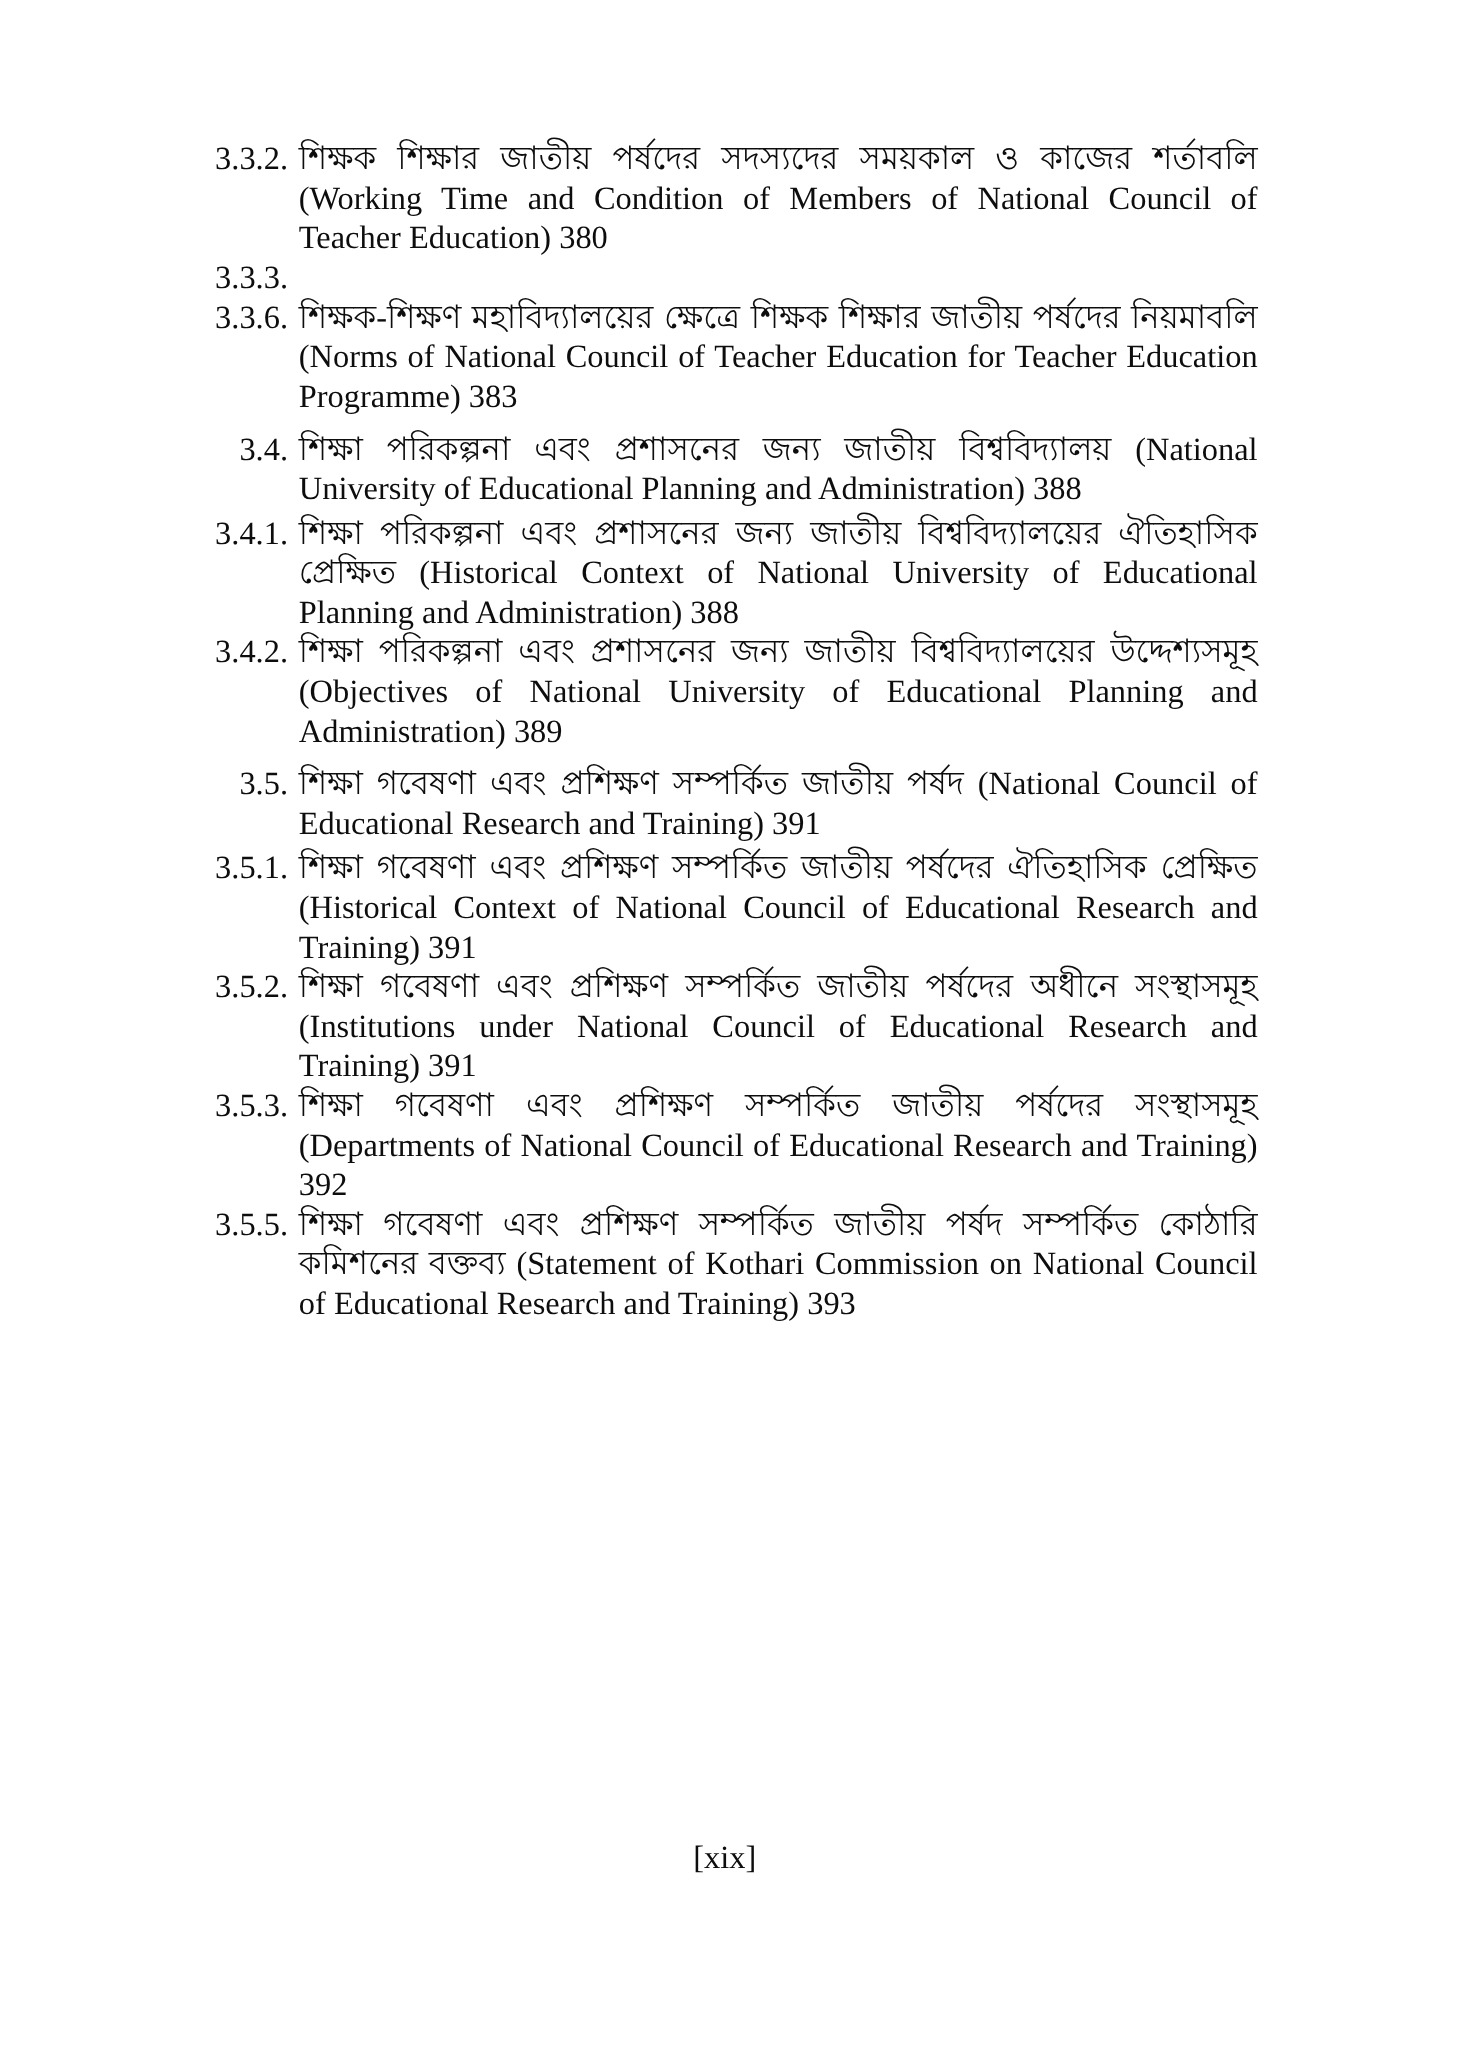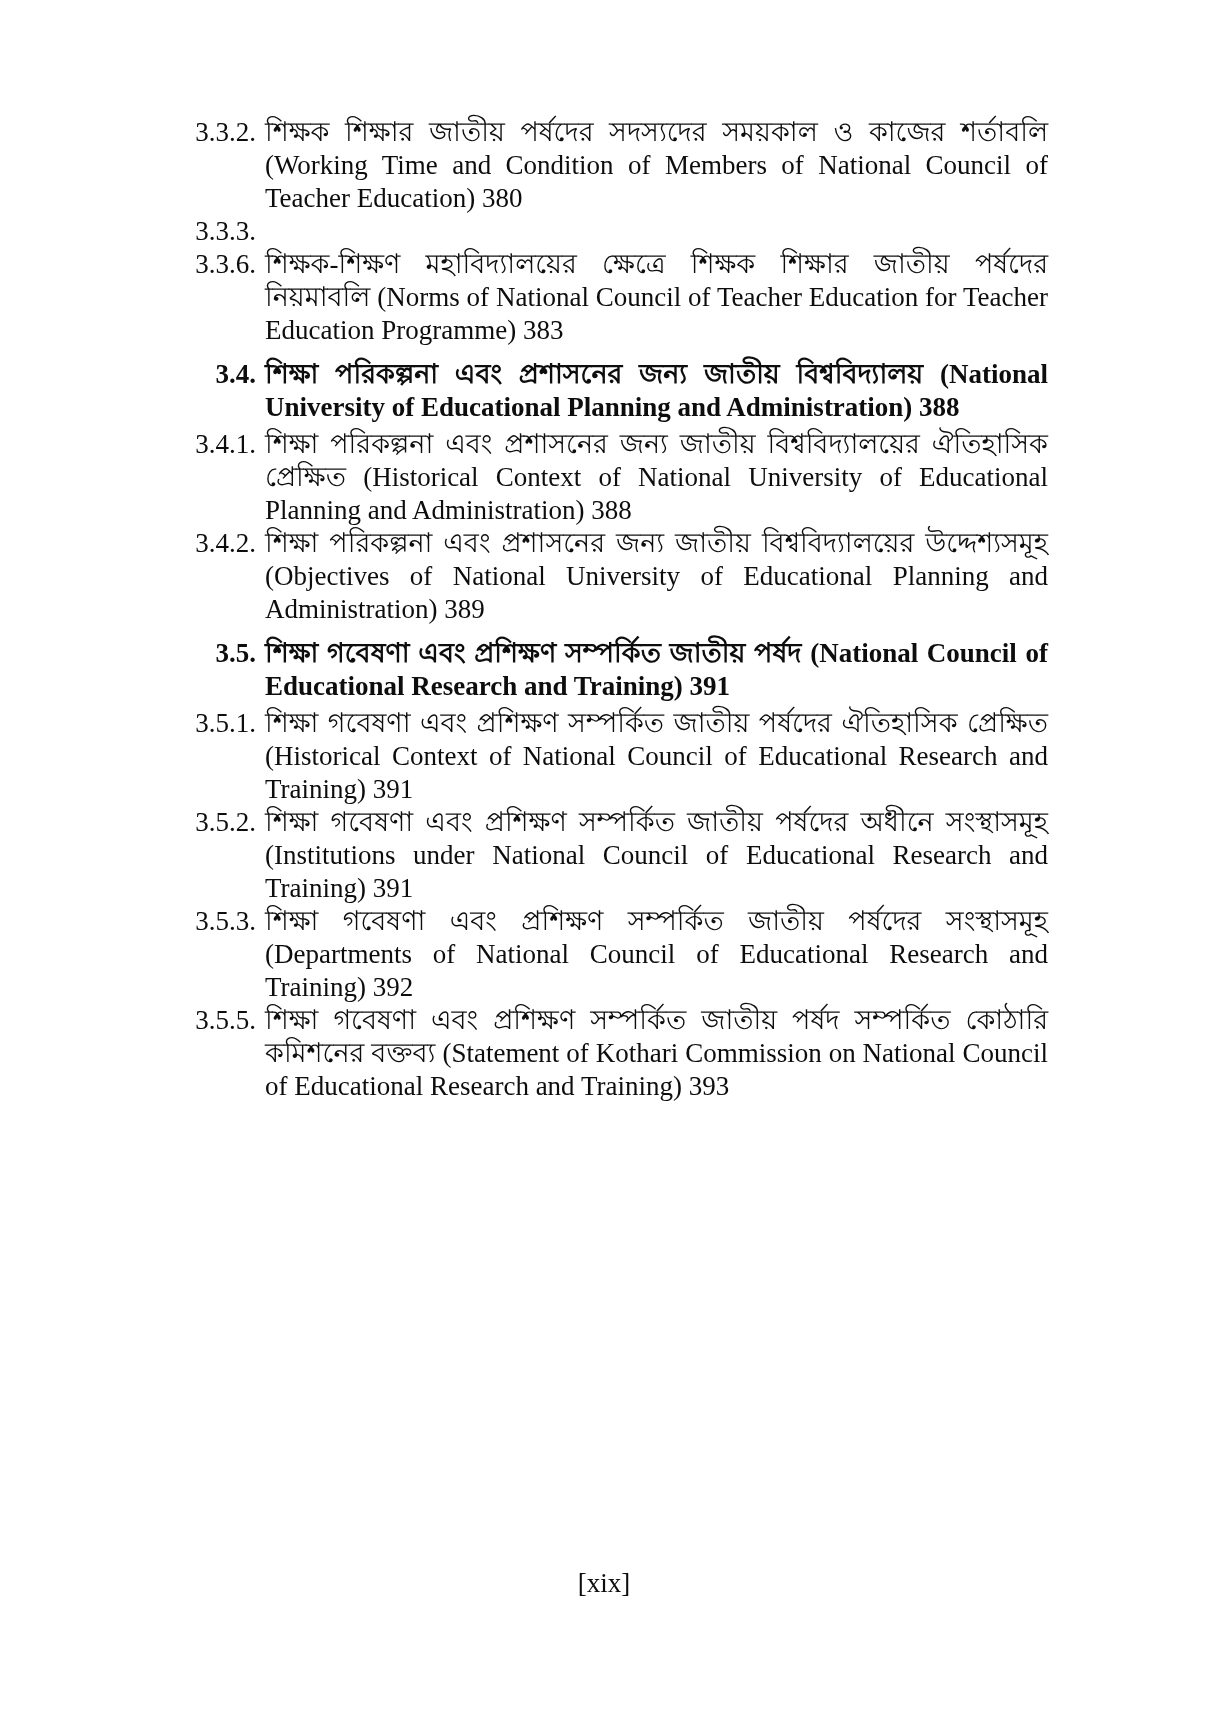--- a/index.html
+++ b/index.html
@@ -12,51 +12,49 @@
     height: 1722px;
     color: #0d0d0d;
     font-family: "Liberation Serif", "DejaVu Serif", serif;
     font-size: 27px;
     line-height: 33px;
     position: relative;
     overflow: hidden;
   }
   .page {
     padding: 116px 166px 0 160px;
-    margin-left: 16px;
   }
   .entry {
     display: flex;
     align-items: flex-start;
   }
   .num {
     width: 80px;
     flex: 0 0 80px;
     text-align: right;
     padding-right: 9px;
     box-sizing: content-box;
     white-space: nowrap;
   }
   .body {
     flex: 1 1 auto;
     text-align: justify;
     text-justify: inter-word;
   }
   .entry.head {
-    font-weight: bold;
+    font-weight: normal;
     margin-top: 11px;
     margin-bottom: 4px;
   }
   .footer {
     position: absolute;
     left: 160px;
     right: 166px;
     top: 1532px;
     text-align: center;
-    margin-top: 35px;
   }
 </style>
 </head>
 <body>
 
 <div class="page">
   <div id="toc-list">
   <div class="entry">
     <div class="num">3.3.2.</div>
     <div class="body">

